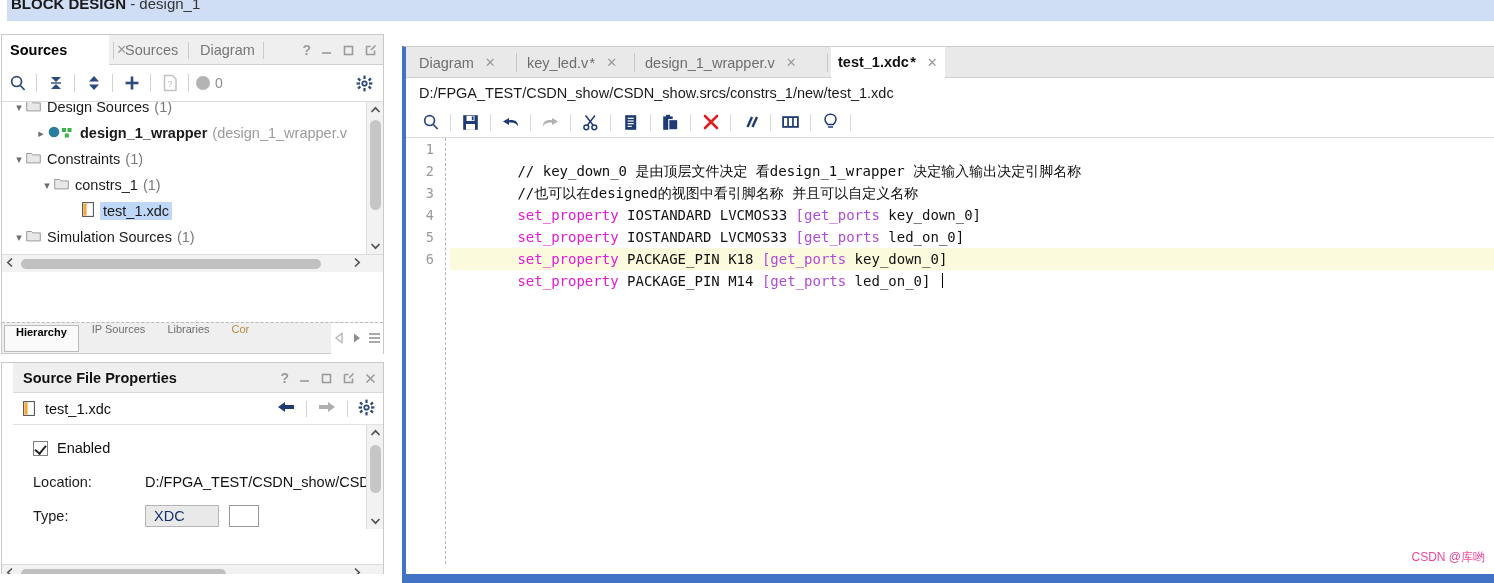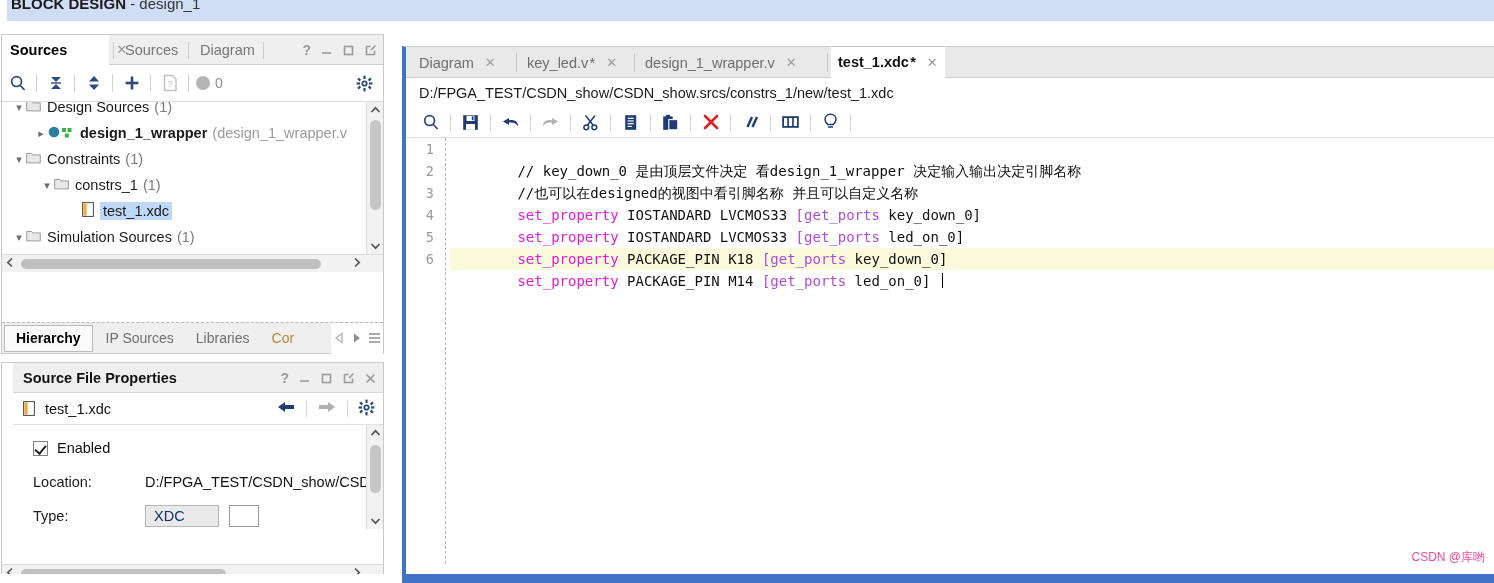--- a/index.html
+++ b/index.html
@@ -137,22 +137,22 @@
     background: #c6c6c6; border-radius: 6px;
   }
 
   .sources-bottomtabs {
     position: absolute; left: 0; bottom: 0; width: 100%; height: 31px;
     background: #efefef;
     border-top: 1px dashed #b9b9b9;
     display: flex; align-items: center;
   }
   .btab {
-    height: 31px; display: flex; align-items: center;
-    padding: 0 11px; font-size: 14px; color: #6f6f6f;
+    height: 31px; display: flex; 
+    padding: 0 11px; font-size: 11px; color: #6f6f6f;
   }
   .btab.active {
     color: #000; font-weight: bold;
     background: #fafafa;
     border: 1px solid #bbbbbb;
     height: 27px; margin: 1px 2px 1px 2px;
   }
   .btab-nav {
     position: absolute; right: 0; top: 0; height: 31px; width: 52px;
     background: #ffffff;

